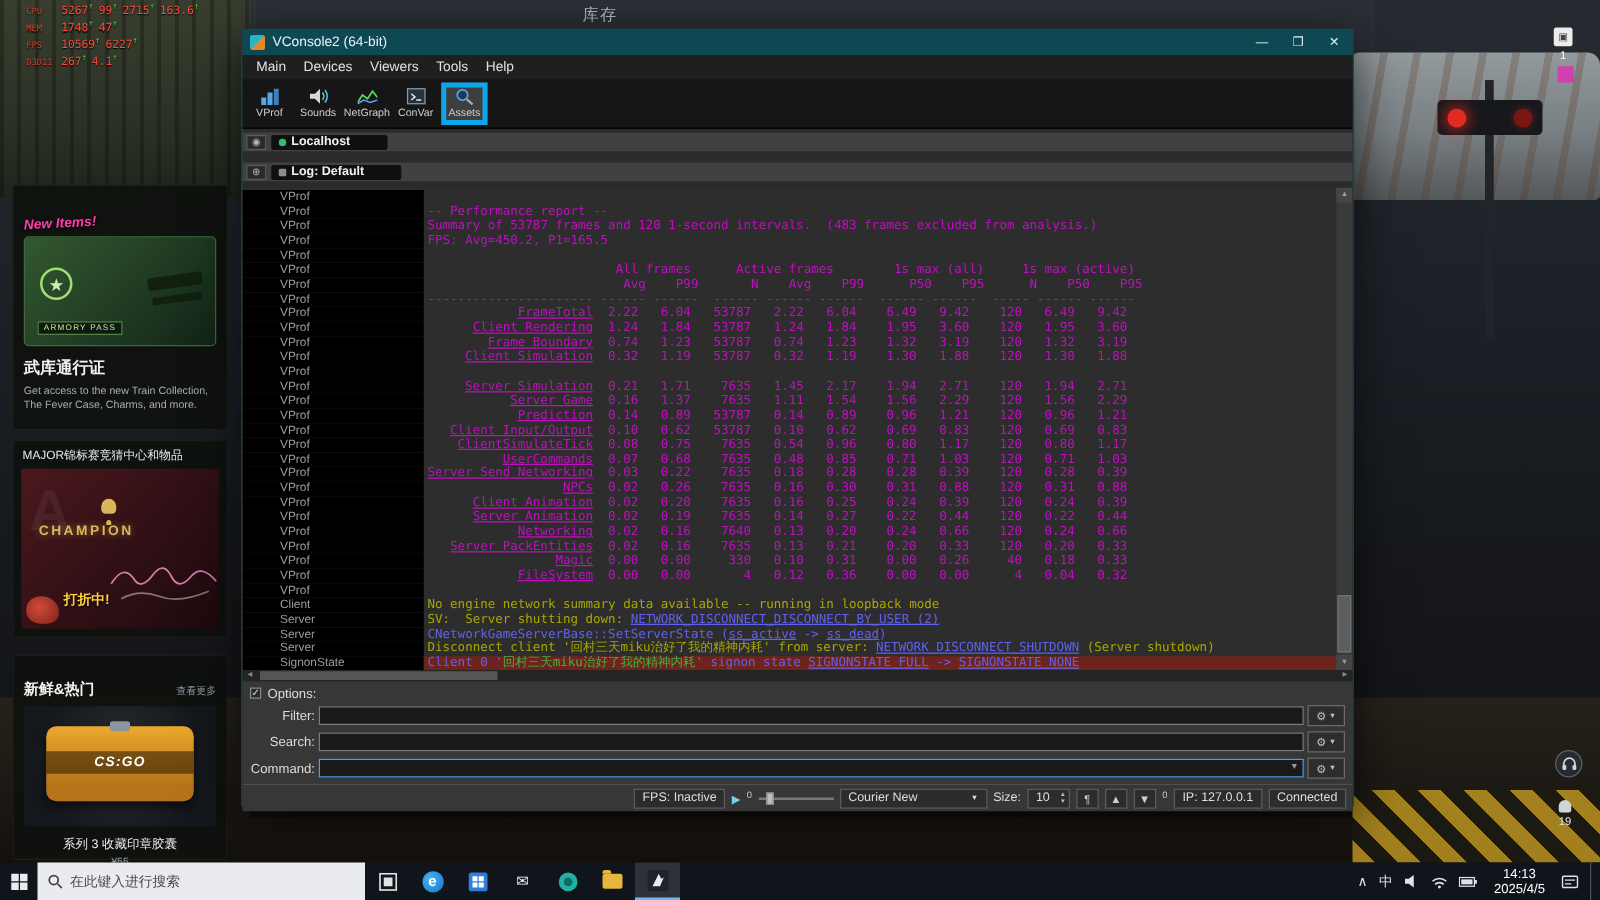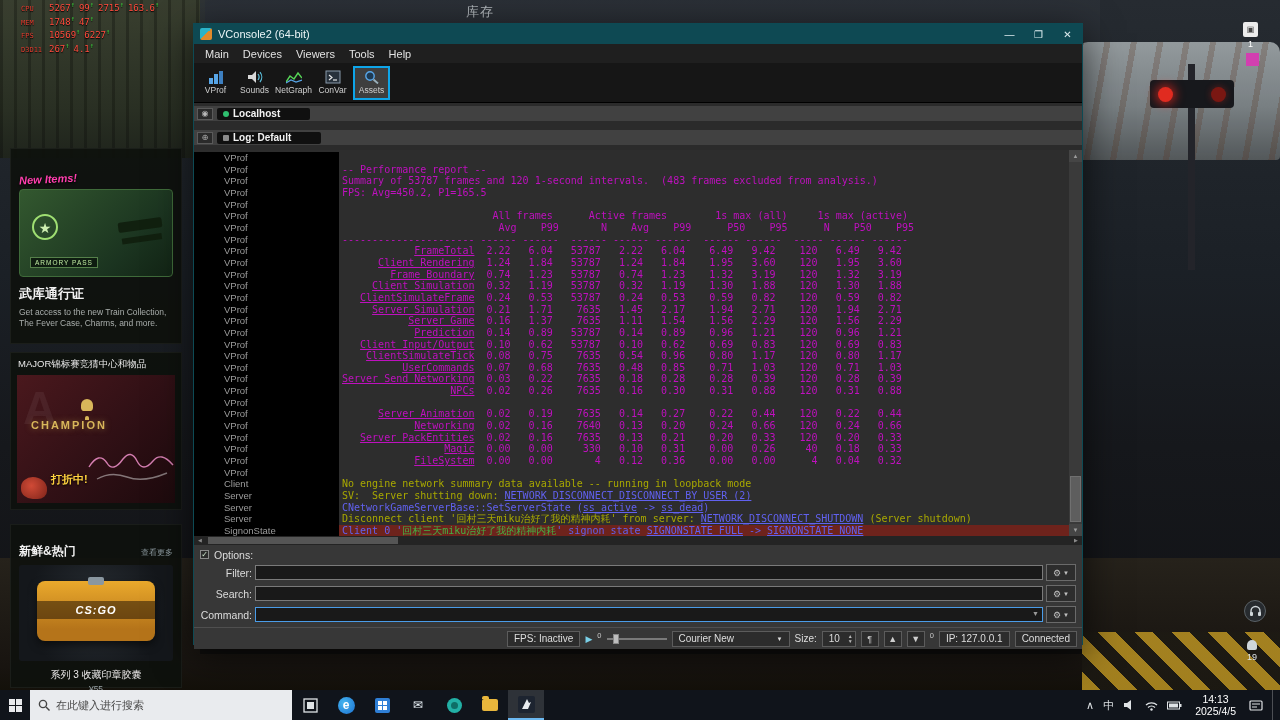--- a/index.html
+++ b/index.html
@@ -99,21 +99,21 @@
   .vc-title-text{color:#eaf4f6;font-size:11px;}
   .vc-ctrls{margin-left:auto;display:flex;height:100%;}
   .vc-ctrl{width:29px;height:100%;display:flex;align-items:center;justify-content:center;
     color:#dcebee;font-size:10px;}
   .vc-menu{height:19px;background:#1f1f1f;display:flex;align-items:center;padding-left:4px;flex:0 0 auto;}
   .mitem{color:#e2e2e2;font-size:11px;padding:0 7px;}
   .vc-toolbar{height:40px;background:#161616;display:flex;align-items:center;padding:2px 0 2px 3px;gap:2px;
     border-bottom:1px solid #000;flex:0 0 auto;}
   .tbtn{width:37px;height:34px;display:flex;flex-direction:column;align-items:center;justify-content:center;
     gap:1px;color:#cfcfcf;font-size:8.5px;border:1px solid transparent;}
-  .tbtn.active{background:#3e3e3e;border:2px solid #0ea5e9;}
+  .tbtn.active{background:#3e3e3e;border:4px solid #0ea5e9;}
   .vc-bar{height:15px;background:#414141;display:flex;align-items:center;gap:4px;padding-left:3px;flex:0 0 auto;}
   .bar-gap1{height:3px;flex:0 0 auto;}
   .bar-gap2{height:9px;flex:0 0 auto;}
   .bar-gap3{height:5px;flex:0 0 auto;}
   .mini-btn{width:16px;height:12px;background:#2a2a2a;border:1px solid #5a5a5a;color:#b8b8b8;
     font-size:8px;line-height:10px;text-align:center;}
   .pill{display:inline-flex;align-items:center;gap:4px;background:#101010;border-radius:2px;height:12px;
     padding:0 30px 0 6px;color:#f2f2f2;font-size:10px;font-weight:bold;}
   .dot-green{width:6px;height:6px;border-radius:50%;background:#2fbf6f;}
   .dot-gray{width:6px;height:6px;border-radius:1px;background:#8a8a8a;}
@@ -401,21 +401,20 @@
           <div class="lrow">
             <div class="lch">VProf</div>
             <div class="ltx"><span class="vprof lbl">Frame Boundary</span><span class="vprof">  0.74   1.23   53787   0.74   1.23    1.32   3.19    120   1.32   3.19</span></div>
           </div>
           <div class="lrow">
             <div class="lch">VProf</div>
             <div class="ltx"><span class="vprof lbl">Client Simulation</span><span class="vprof">  0.32   1.19   53787   0.32   1.19    1.30   1.88    120   1.30   1.88</span></div>
           </div>
           <div class="lrow">
             <div class="lch">VProf</div>
-            <div class="ltx"><span class="vprof lbl">ClientSimulateFrame</span><span class="vprof">  0.24   0.53   53787   0.24   0.53    0.59   0.82    120   0.59   0.82</span></div>
           </div>
           <div class="lrow">
             <div class="lch">VProf</div>
             <div class="ltx"><span class="vprof lbl">Server Simulation</span><span class="vprof">  0.21   1.71    7635   1.45   2.17    1.94   2.71    120   1.94   2.71</span></div>
           </div>
           <div class="lrow">
             <div class="lch">VProf</div>
             <div class="ltx"><span class="vprof lbl">Server Game</span><span class="vprof">  0.16   1.37    7635   1.11   1.54    1.56   2.29    120   1.56   2.29</span></div>
           </div>
           <div class="lrow">
@@ -437,20 +436,21 @@
           <div class="lrow">
             <div class="lch">VProf</div>
             <div class="ltx"><span class="vprof lbl">Server Send Networking</span><span class="vprof">  0.03   0.22    7635   0.18   0.28    0.28   0.39    120   0.28   0.39</span></div>
           </div>
           <div class="lrow">
             <div class="lch">VProf</div>
             <div class="ltx"><span class="vprof lbl">NPCs</span><span class="vprof">  0.02   0.26    7635   0.16   0.30    0.31   0.88    120   0.31   0.88</span></div>
           </div>
           <div class="lrow">
             <div class="lch">VProf</div>
+            <div class="ltx"><span class="vprof lbl">Client_Animation</span><span class="vprof">  0.02   0.20    7635   0.16   0.25    0.24   0.39    120   0.24   0.39</span></div>
           </div>
           <div class="lrow">
             <div class="lch">VProf</div>
             <div class="ltx"><span class="vprof lbl">Server Animation</span><span class="vprof">  0.02   0.19    7635   0.14   0.27    0.22   0.44    120   0.22   0.44</span></div>
           </div>
           <div class="lrow">
             <div class="lch">VProf</div>
             <div class="ltx"><span class="vprof lbl">Networking</span><span class="vprof">  0.02   0.16    7640   0.13   0.20    0.24   0.66    120   0.24   0.66</span></div>
           </div>
           <div class="lrow">

